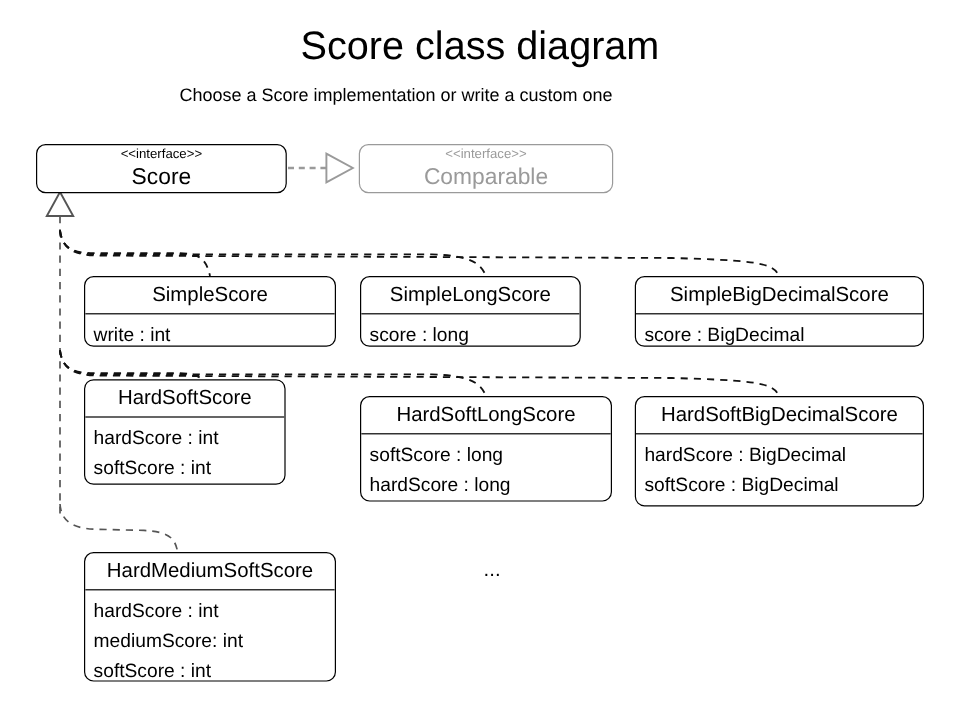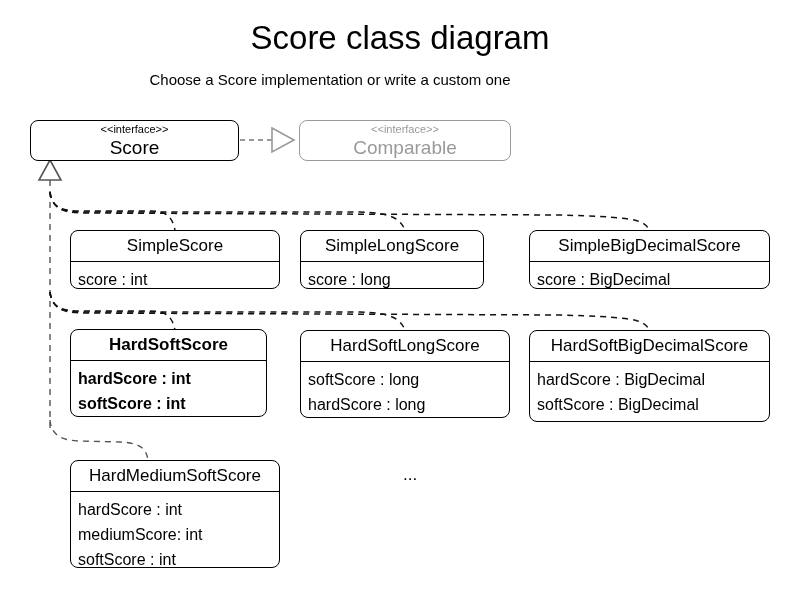--- a/index.html
+++ b/index.html
@@ -148,39 +148,39 @@
   </div>
 
   <div class="uml-box iface muted" style="left:299px; top:120px; width:212px; height:41px;">
     <div class="stereotype">&lt;&lt;interface&gt;&gt;</div>
     <div class="iface-name">Comparable</div>
   </div>
 
   <div class="uml-box" style="left:70px; top:230px; width:210px; height:59px;">
     <div class="class-name">SimpleScore</div>
     <div class="attrs">
-      <div class="attr">score : int</div>
+      <div class="attr">write : int</div>
     </div>
   </div>
 
   <div class="uml-box" style="left:300px; top:230px; width:184px; height:59px;">
     <div class="class-name">SimpleLongScore</div>
     <div class="attrs">
       <div class="attr">score : long</div>
     </div>
   </div>
 
   <div class="uml-box" style="left:529px; top:230px; width:241px; height:59px;">
     <div class="class-name">SimpleBigDecimalScore</div>
     <div class="attrs">
       <div class="attr">score : BigDecimal</div>
     </div>
   </div>
 
-  <div class="uml-box" style="left:70px; top:329px; width:197px; height:88px;font-weight:bold;">
+  <div class="uml-box" style="left:70px; top:316px; width:168px; height:88px;">
     <div class="class-name">HardSoftScore</div>
     <div class="attrs">
       <div class="attr">hardScore : int</div>
       <div class="attr">softScore : int</div>
     </div>
   </div>
 
   <div class="uml-box" style="left:300px; top:330px; width:210px; height:88px;">
     <div class="class-name">HardSoftLongScore</div>
     <div class="attrs">

